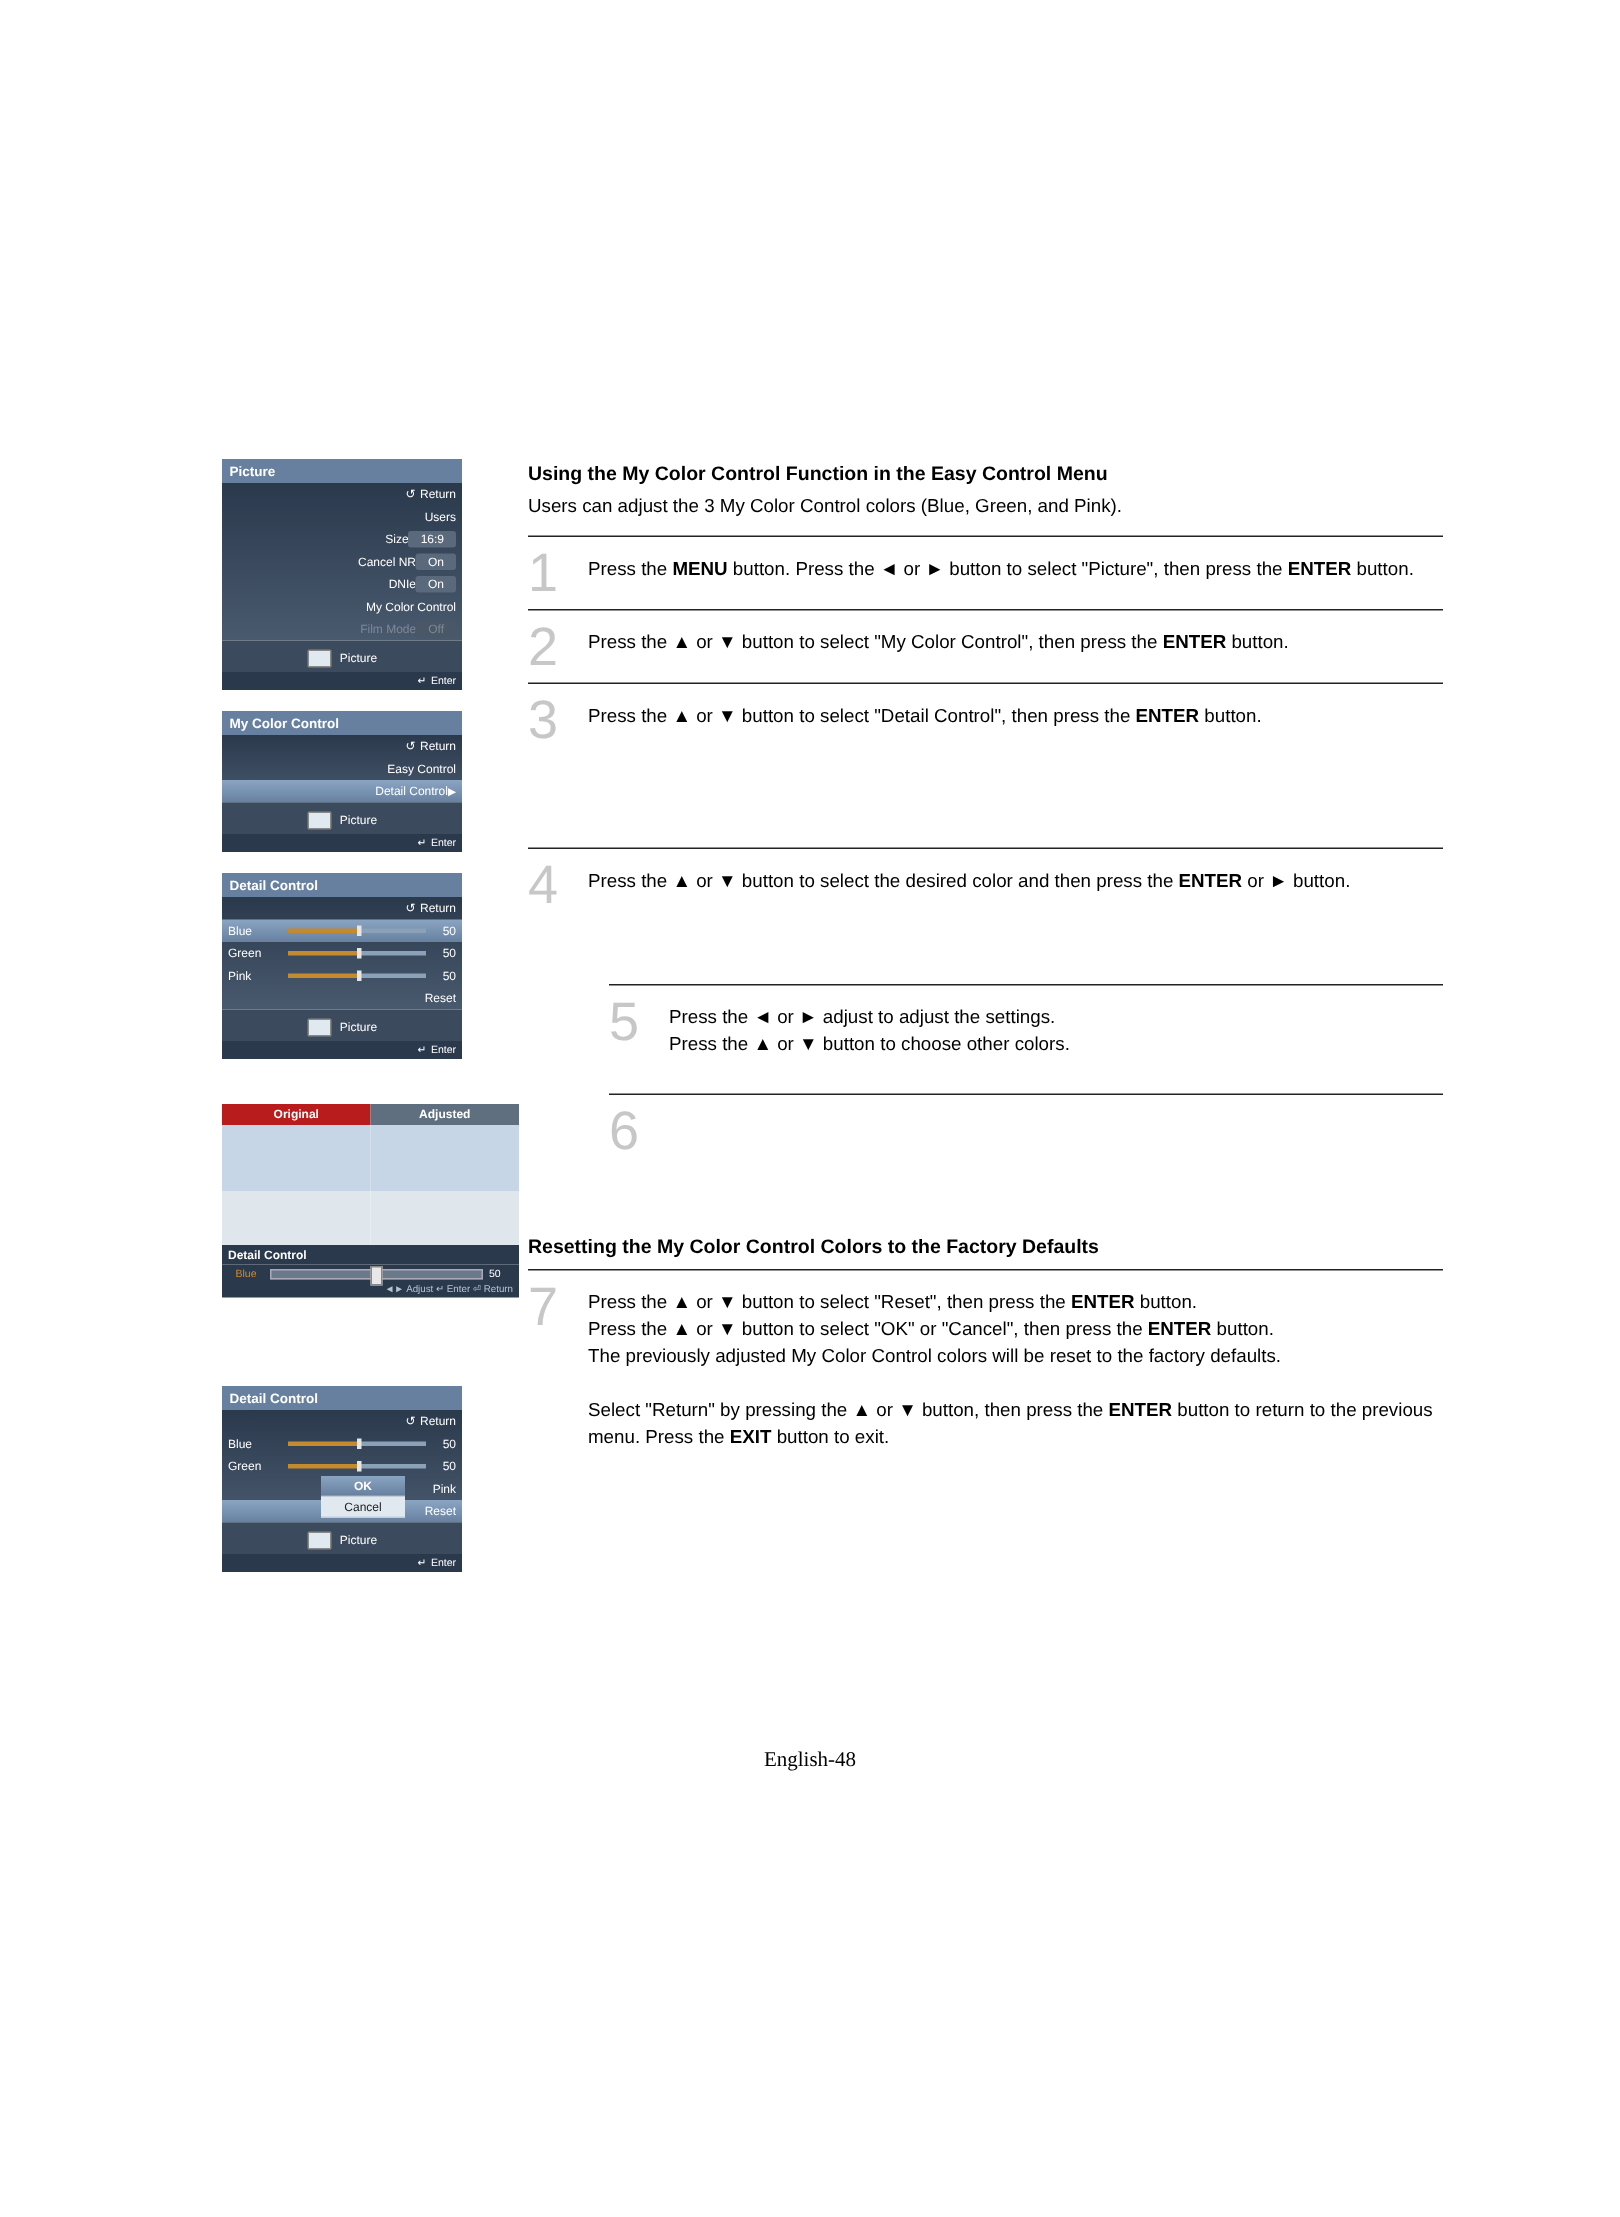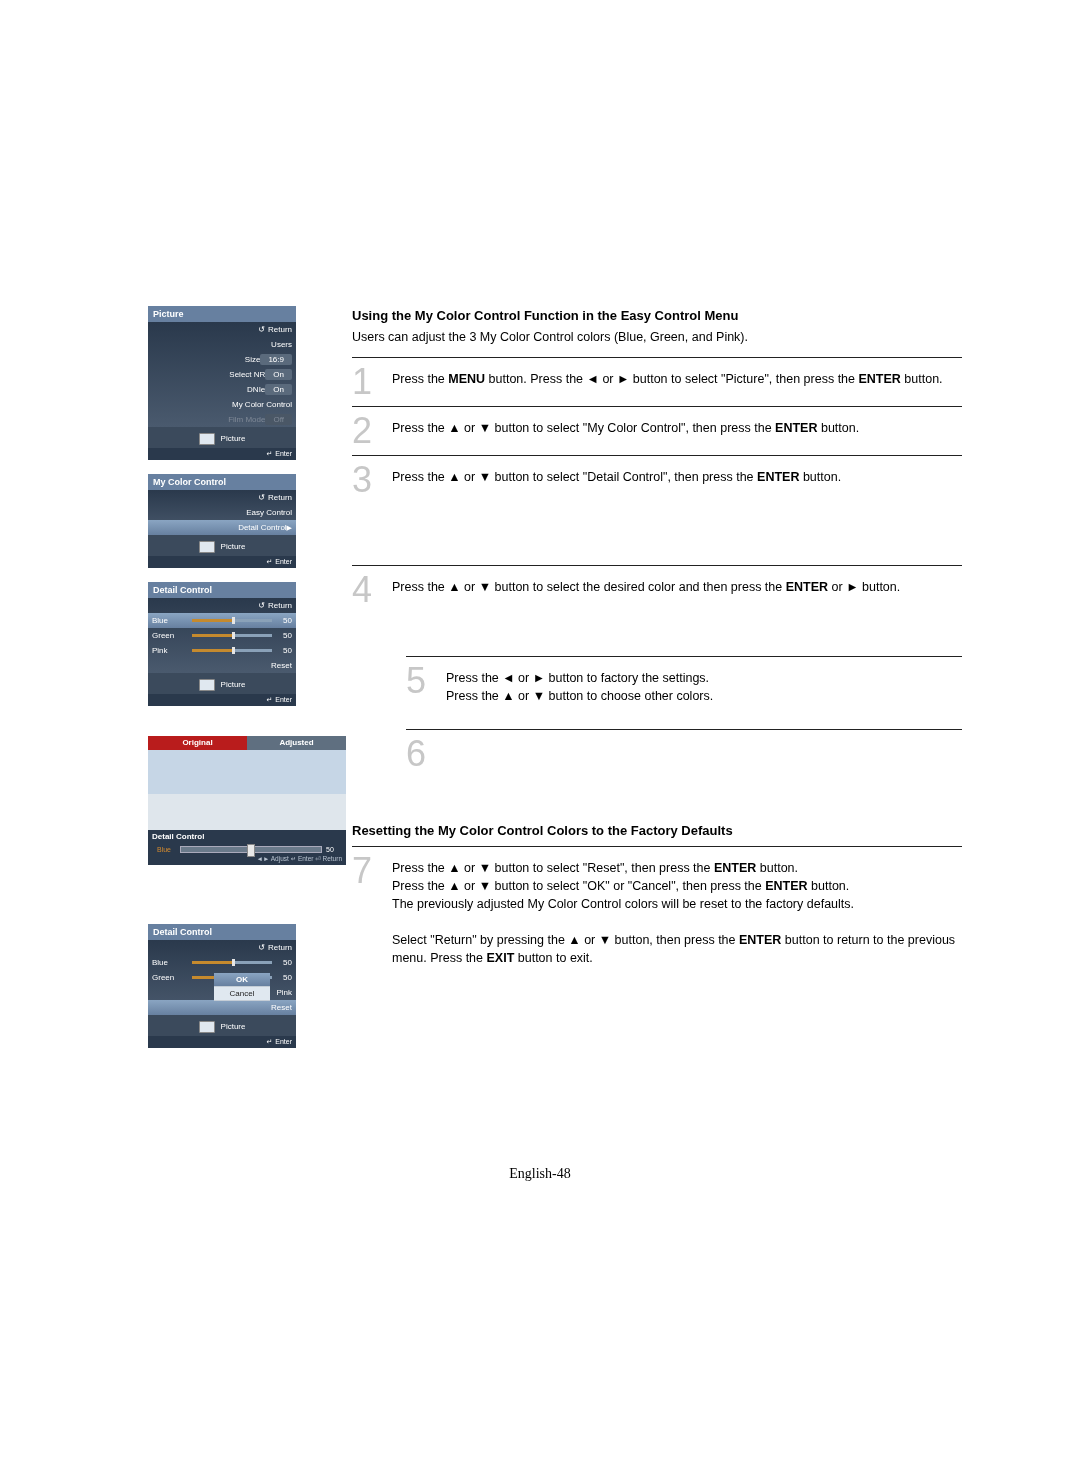--- a/index.html
+++ b/index.html
@@ -3,21 +3,21 @@
 <meta charset="utf-8">
 <style>
 @page { size: 1080px 1478px; margin: 0; }
 html, body { margin: 0; padding: 0; }
 body { width: 1080px; height: 1478px; background: #fff; font-family: Arial, Helvetica, sans-serif; color: #000; position: relative; font-size: 13px; }
 
 .sidebar { position: absolute; left: 148px; top: 306px; width: 190px; }
 .main    { position: absolute; left: 352px; top: 308px; width: 610px; }
 
 
-.osd { width: 148px; font-size: 8px; margin-bottom: 8px; }
+.osd { width: 160px; font-size: 8px; margin-bottom: 8px; }
 .osd-title { background: #6780a0; color: #fff; font-weight: bold; padding: 3px 5px; font-size: 9px; }
 .osd-body  { background: linear-gradient(#2a394c, #4a5a6e); padding: 0; color: #fff; }
 .osd-row   { display: flex; align-items: center; padding: 2px 4px; min-height: 11px; justify-content: flex-end; }
 .osd-row.return { }
 .osd-row.return::before { content: "\21BA"; margin-right: 3px; font-size: 8px; }
 .osd-row .label { flex: 0 0 auto; }
 .osd-row .value { font-size: 8px; background: #5a6a7c; padding: 1px 8px; border-radius: 2px; }
 .osd-row.sel { background: linear-gradient(#8aa5c2, #6780a0); }
 .osd-row.sel .label { color: #fff; }
 .osd-row.sel .tri { font-size: 7px; }
@@ -87,21 +87,21 @@
           <span class="label">Return</span>
         </div>
       <div class="osd-row">
           <span class="label">Users</span>
         </div>
       <div class="osd-row">
           <span class="label">Size</span>
           <span class="value">16:9</span>
         </div>
       <div class="osd-row">
-          <span class="label">Select NR</span>
+          <span class="label">Cancel NR</span>
           <span class="value">On</span>
         </div>
       <div class="osd-row">
           <span class="label">DNIe</span>
           <span class="value">On</span>
         </div>
       <div class="osd-row">
           <span class="label">My Color Control</span>
         </div>
       <div class="osd-row dim">
@@ -205,21 +205,21 @@
             <span class="sthumb"></span>
           </span>
         <span class="sval">50</span>
       </div>
       <div class="osd-row">
           <span class="label">Pink</span>
         </div>
       <div class="osd-row sel">
           <span class="label">Reset</span>
         </div>
-      <div class="reset-sub" style="top: 33px;">
+      <div class="reset-sub" style="top: 44px;">
         <div class="sel">OK</div>
         <div>Cancel</div>
       </div>
     </div>
     <div class="osd-pict"><span>Picture</span></div>
     <div class="osd-enter">Enter</div>
   </div>
 
 </div>
 
@@ -261,21 +261,21 @@
       <span>Press the  ▲  or  ▼  button to select the desired color and then press the </span><b>ENTER</b><span> or  ►  button.</span>
     </div>
   </div>
 
   <div style="height: 42px;"></div>
   <hr style="margin-left: 54px;">
 
   <div class="step ind">
     <div class="stepnum">5</div>
     <div class="stepbody">
-      <span>Press the  ◄  or  ►  button to factory the settings.</span><br>
+      <span>Press the  ◄  or  ►  adjust to adjust the settings.</span><br>
       <span>Press the  ▲  or  ▼   button to choose other colors.</span>
     </div>
   </div>
   <hr style="margin-left: 54px; margin-top: 24px;">
 
   <div class="step ind">
     <div class="stepnum">6</div>
   </div>
 
   <div style="height: 52px;"></div>

